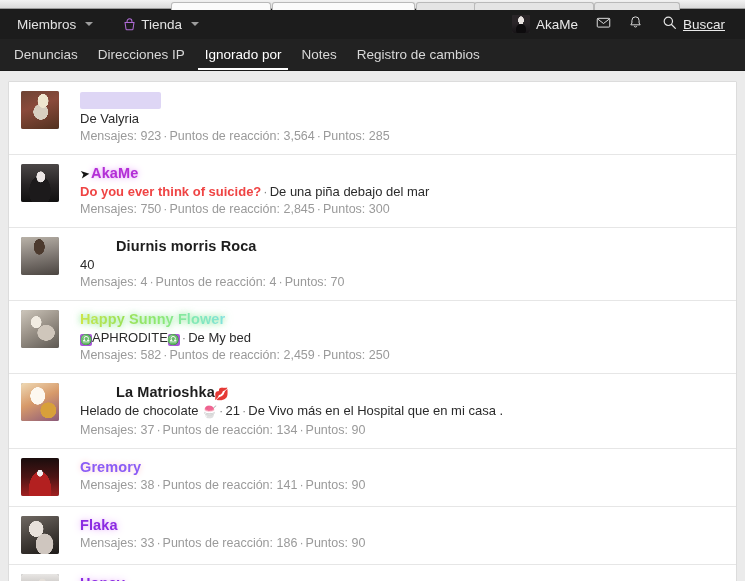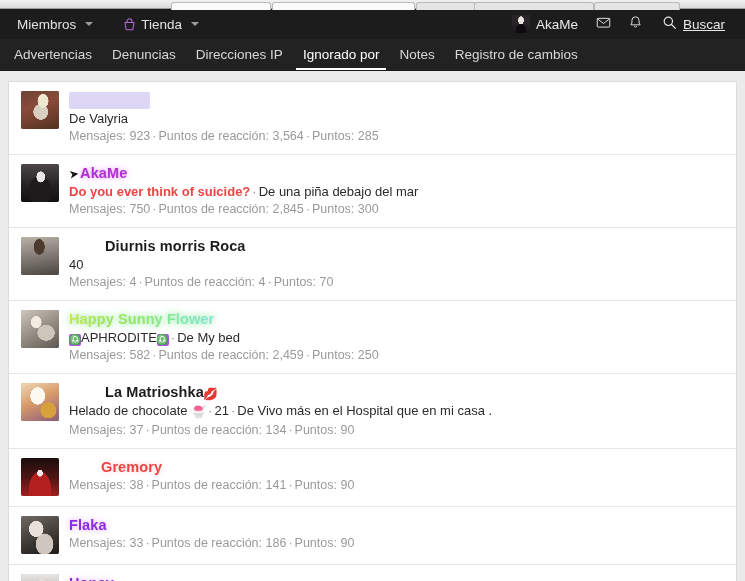--- a/index.html
+++ b/index.html
@@ -162,21 +162,21 @@
   }
 
   .card {
     background: #ffffff;
     border: 1px solid #dcdcdc;
     border-radius: 1px;
   }
 
   .member-row {
     display: flex;
-    gap: 10px;
+    gap: 21px;
     padding: 9px 12px 10px 12px;
     border-bottom: 1px solid #e6e6e6;
     align-items: flex-start;
   }
   .member-row:last-child { border-bottom: none; }
 
   .avatar {
     width: 38px; height: 38px;
     flex: none;
     border-radius: 2px;
@@ -227,23 +227,22 @@
   .u-happy {
     background-image: linear-gradient(90deg, #d8e53c 0%, #9fe04a 30%, #8de86a 55%, #7fe8c0 80%, #7fe0e8 100%);
     -webkit-background-clip: text;
     background-clip: text;
     color: transparent;
     text-shadow: 0 0 6px rgba(150, 235, 160, 0.55);
     filter: drop-shadow(0 0 3px rgba(140, 230, 150, 0.6));
   }
 
   .u-gremory {
-    color: #ef4444;
+    color: #8b5cf6;
     text-shadow: 0 0 6px #ffc9d2, 0 0 2px #ffffff;
-    margin-left: 32px;
   }
 
   .u-purple-glow {
     color: #8b2be2;
     text-shadow: 0 0 8px #e6b8f7, 0 0 3px #f2d6fb;
   }
 
   .title-line {
     font-size: 13px;
     line-height: 17px;
@@ -403,23 +402,20 @@
         </svg>
       </span>
       <span>Buscar</span>
     </div>
 
   </div>
 </div>
 
 <div class="tabbar">
   <div class="tab-link">
-    <span>Advertencias</span>
-  </div>
-  <div class="tab-link">
     <span>Denuncias</span>
   </div>
   <div class="tab-link">
     <span>Direcciones IP</span>
   </div>
   <div class="tab-link active">
     <span>Ignorado por</span>
   </div>
   <div class="tab-link">
     <span>Notes</span>

